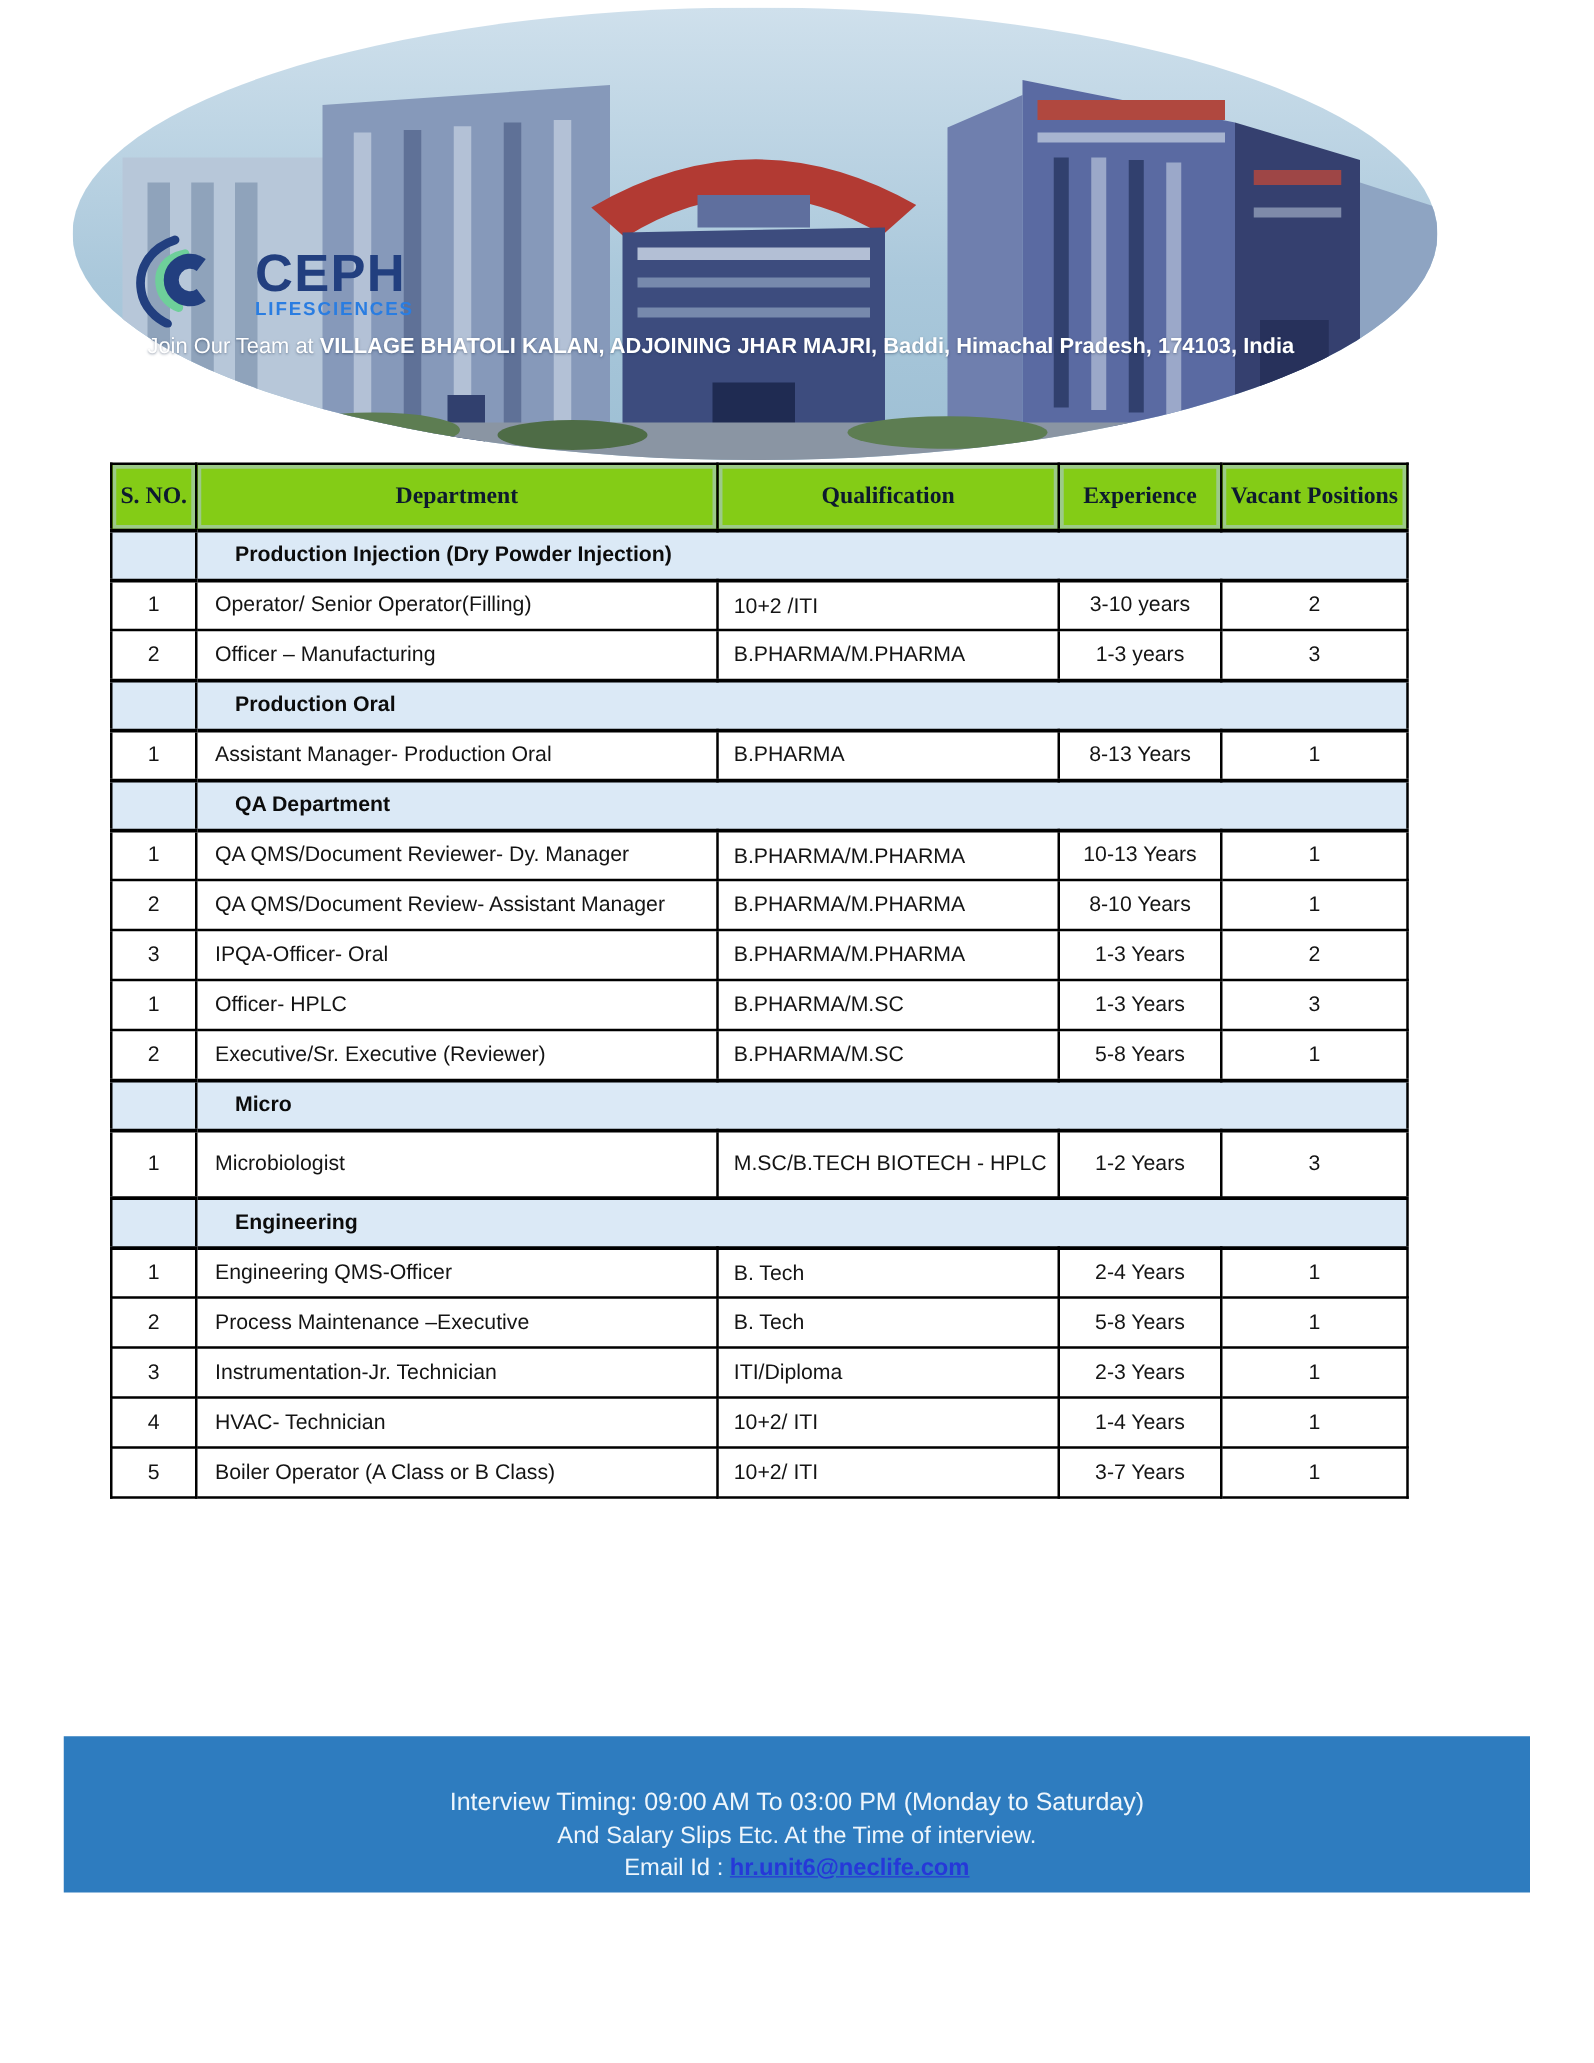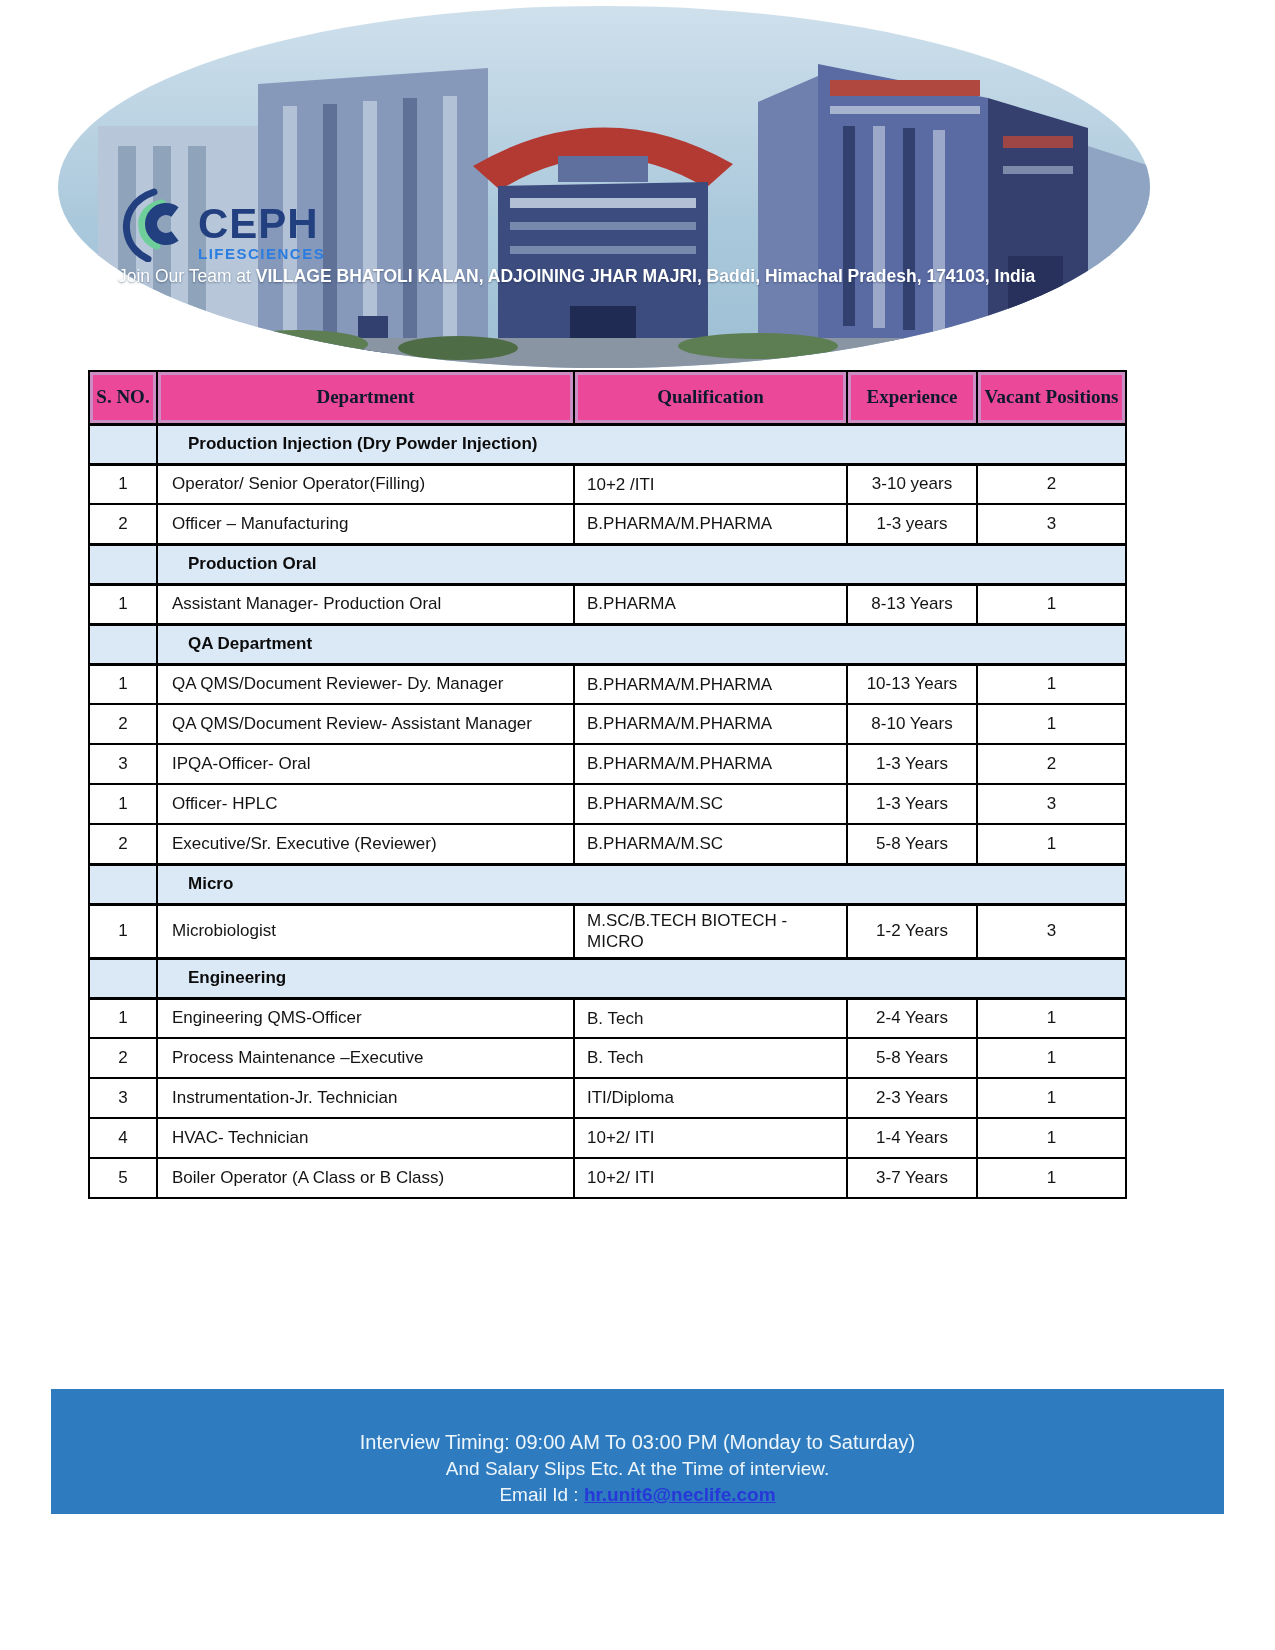--- a/index.html
+++ b/index.html
@@ -8,21 +8,21 @@
   .page { position:relative; width:1275px; height:1650px; background:#ffffff; overflow:hidden; margin:0 auto; }
 
   
   .hero-ellipse {
     position:absolute; left:58px; top:6px; width:1092px; height:362px;
     border-radius:50%; overflow:hidden;
   }
   .hero-ellipse svg { display:block; width:100%; height:100%; }
   .hero-overlay { position:absolute; left:58px; top:6px; width:1092px; height:362px; }
 
-  .logo-block { position:absolute; left:60px; top:182px; display:flex; align-items:flex-end; }
+  .logo-block { position:absolute; left:46px; top:182px; display:flex; align-items:center;gap:20px; }
   .logo-mark { width:78px; height:74px; }
   .logo-text { margin-left:2px; margin-top:6px; }
   .logo-name { font-size:42px; font-weight:bold; letter-spacing:1px; color:#223f7f; line-height:0.9; font-family:"Liberation Sans", sans-serif; }
   .logo-sub { font-size:15px; font-weight:bold; letter-spacing:1.5px; color:#2a7de1; margin-top:2px; }
 
   .headline-row { position:absolute; left:228px; top:214px; display:flex; align-items:center; gap:14px; }
   .siren-icon { width:34px; height:34px; }
   .headline-text { color:#ffffff; font-size:35px; letter-spacing:2px; font-weight:400; text-shadow:0 1px 3px rgba(20,40,70,.35); }
 
   .address-line { position:absolute; left:60px; top:260px; width:990px; color:#ffffff; font-size:17.5px; text-shadow:0 1px 2px rgba(20,40,70,.45); }
@@ -30,21 +30,21 @@
 
   
   table.jobs { position:absolute; left:88px; top:370px; width:1037px; border-collapse:collapse; table-layout:fixed; }
   table.jobs col.c-sno { width:68px; }
   table.jobs col.c-dept { width:417px; }
   table.jobs col.c-qual { width:273px; }
   table.jobs col.c-exp { width:130px; }
   table.jobs col.c-vac { width:149px; }
 
   table.jobs th {
-    background:#ec4899; color:#0d1a2e;
+    background:#84cc16; color:#0d1a2e;
     font-family:"Liberation Serif", serif; font-weight:bold; font-size:19px;
     height:53px; border:2.5px solid #000; text-align:center; line-height:1.15;
     box-shadow: inset 0 0 0 3px rgba(176,201,232,0.55);
     padding:2px 6px;
   }
   table.jobs td { border:2px solid #000; font-size:17px; color:#141414; height:40px; padding:2px 8px; background:#ffffff; }
   table.jobs tr.section-row td {
     background:#dbe9f6; border-top:3px solid #000; border-bottom:3px solid #000;
     font-weight:bold; font-size:17px; color:#0c0c0c;
   }
@@ -229,21 +229,21 @@
           <td class="cell-exp">5-8 Years</td>
           <td class="cell-vac">1</td>
         </tr>
         <tr class="section-row">
           <td class="sec-sno"></td>
           <td class="sec-title" colspan="4">Micro</td>
         </tr>
         <tr class="data-row row-tall">
           <td class="cell-sno">1</td>
           <td class="cell-dept">Microbiologist</td>
-          <td class="cell-qual">M.SC/B.TECH BIOTECH - MICRO</td>
+          <td class="cell-qual">M.SC/B.TECH BIOTECH - HPLC</td>
           <td class="cell-exp">1-2 Years</td>
           <td class="cell-vac">3</td>
         </tr>
         <tr class="section-row">
           <td class="sec-sno"></td>
           <td class="sec-title" colspan="4">Engineering</td>
         </tr>
         <tr class="data-row">
           <td class="cell-sno">1</td>
           <td class="cell-dept">Engineering QMS-Officer</td>

